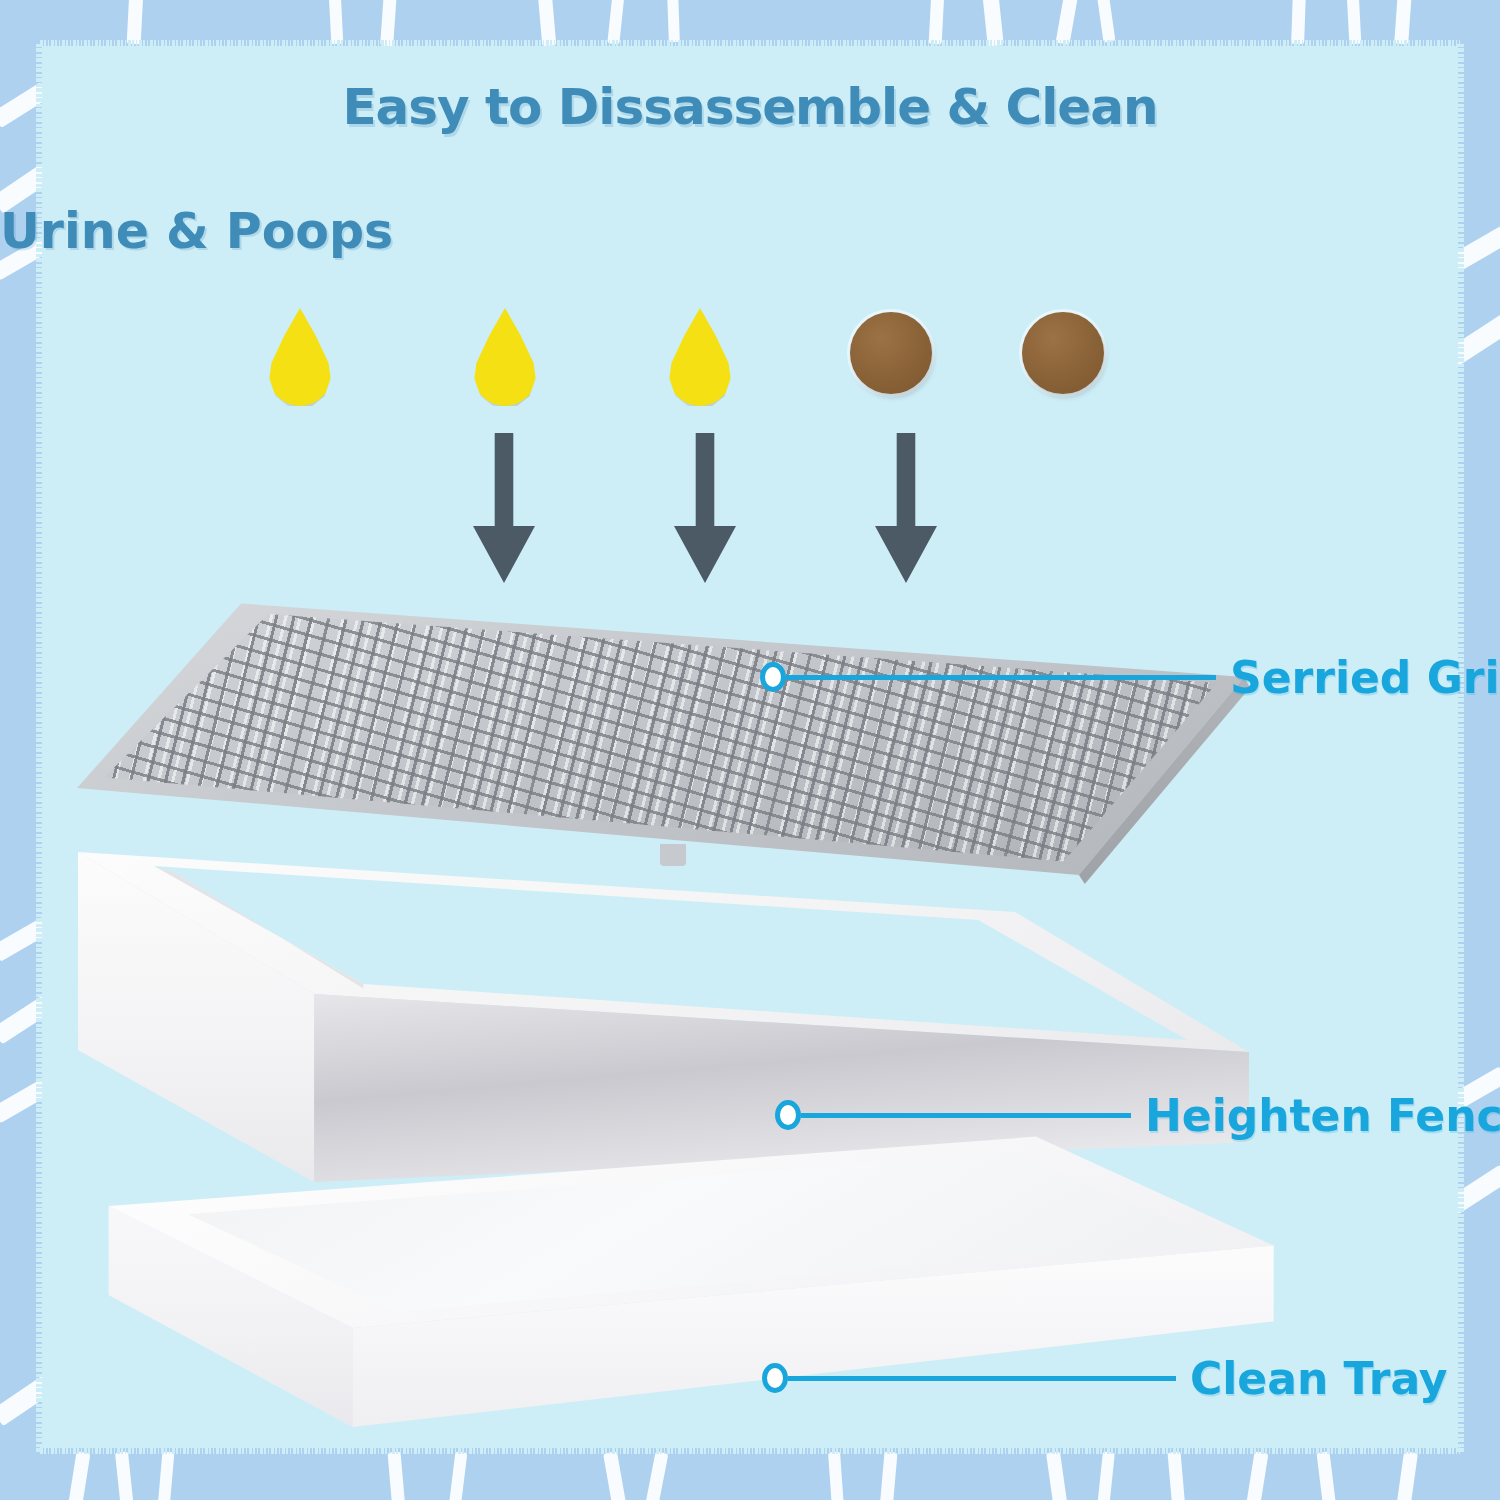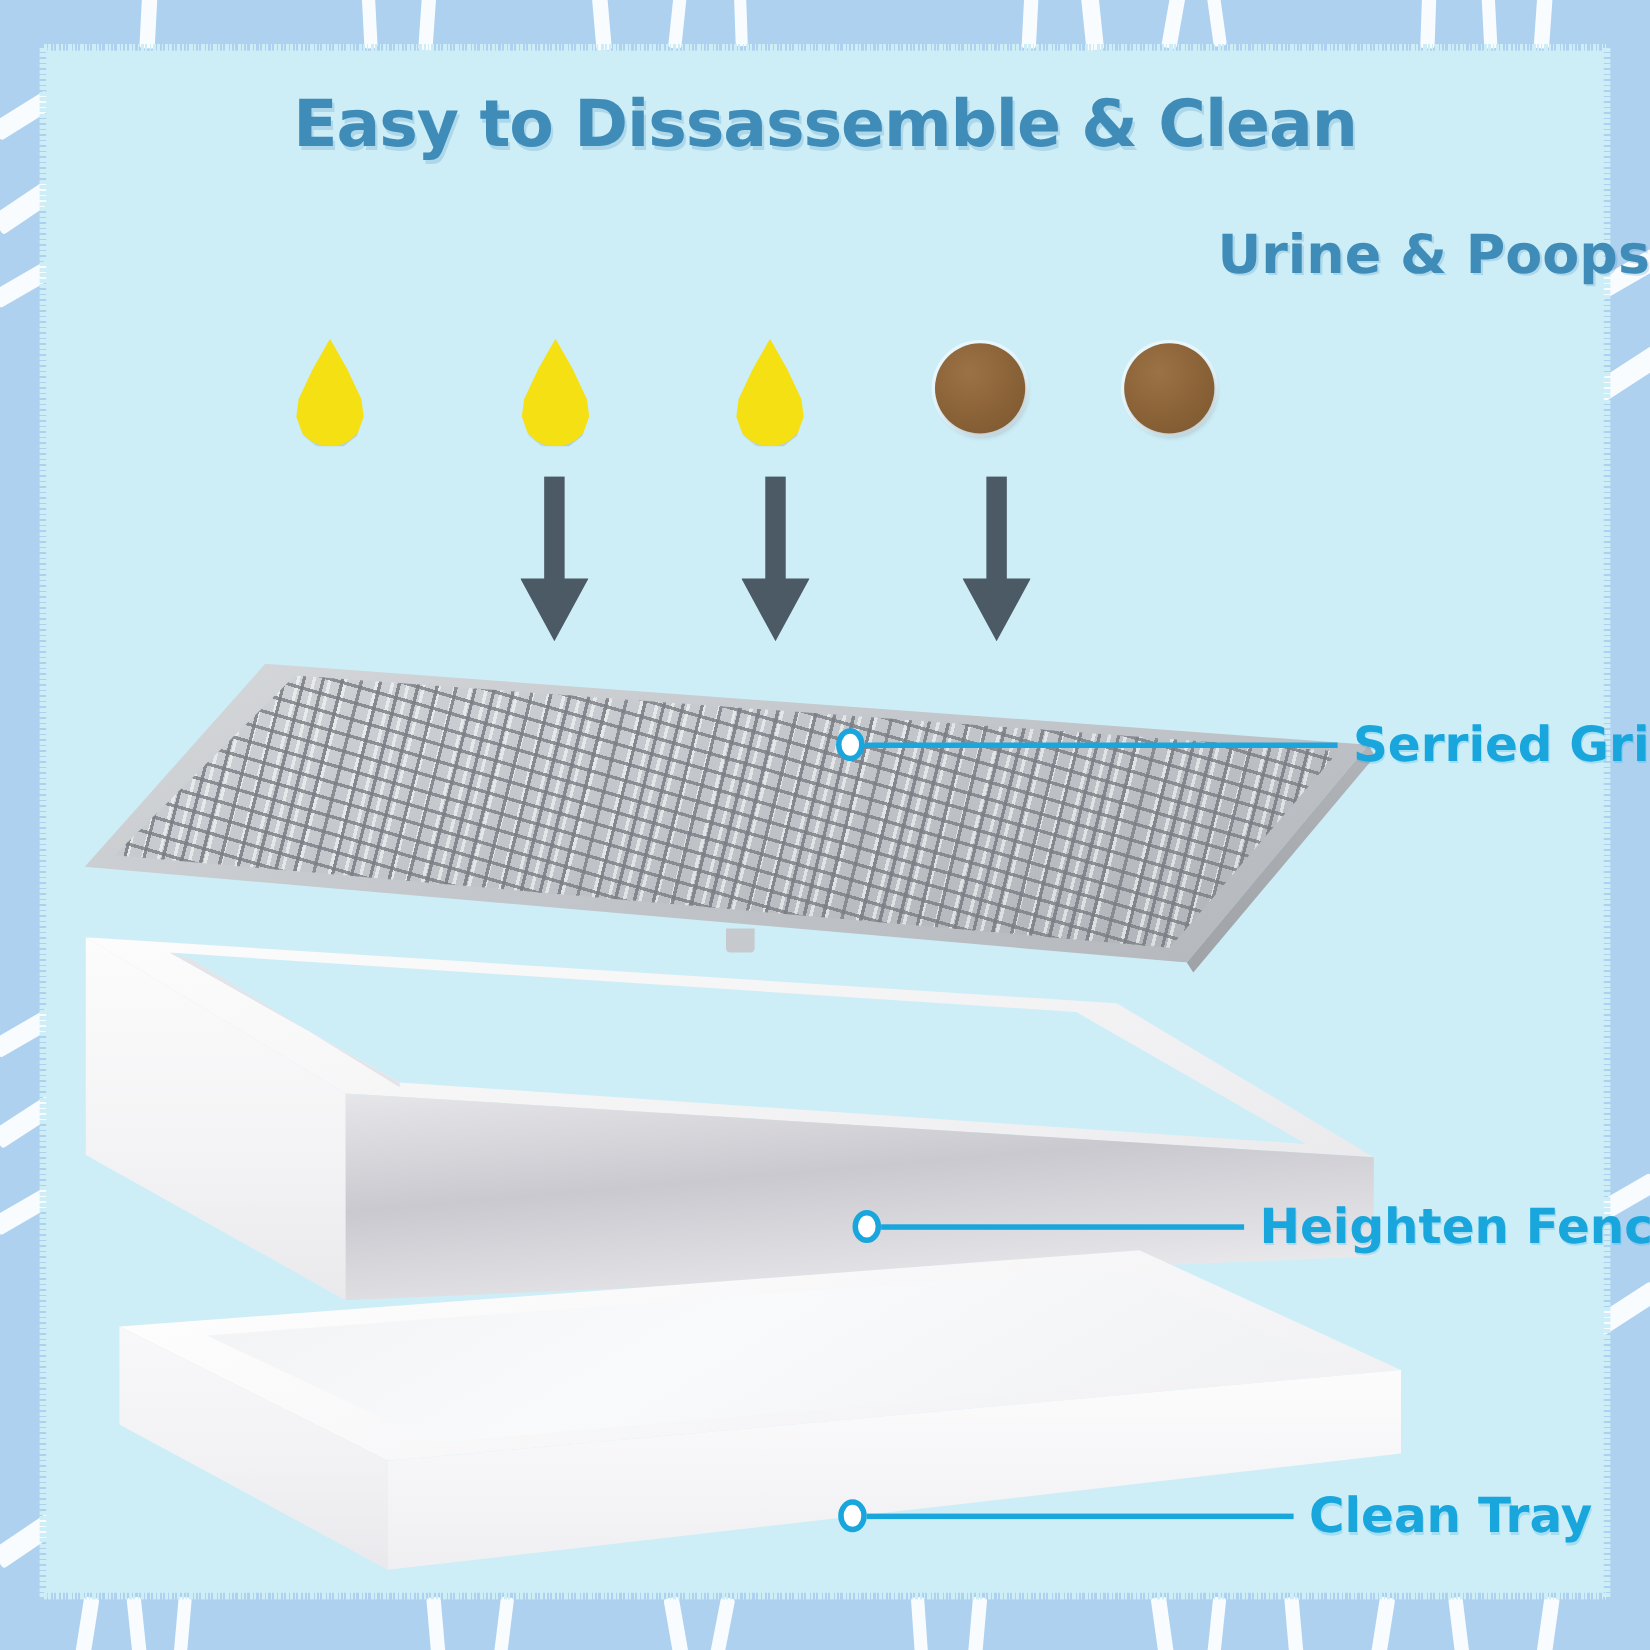--- a/index.html
+++ b/index.html
@@ -73,31 +73,31 @@
   .panel-edge-r { right: -6px; }
 
   
   .title {
     position: absolute;
     left: 0; right: 0;
     top: 78px;
     text-align: center;
     font-family: "DejaVu Sans", sans-serif;
     font-weight: 700;
-    font-size: 59px;
+    font-size: 50px;
     letter-spacing: -1px;
     color: #3f8cb9;
     text-shadow: 2px 3px 0 rgba(63,140,185,.22);
     white-space: nowrap;
   }
   .subtitle {
     position: absolute;
     left: 0; right: 0;
     top: 203px;
-    text-align: right;
+    text-align: left;
     font-family: "DejaVu Sans", sans-serif;
     font-weight: 700;
     font-size: 49px;
     color: #3f8cb9;
     text-shadow: 2px 2px 0 rgba(63,140,185,.22);
     white-space: nowrap;
   }
 
   
   .drop {

